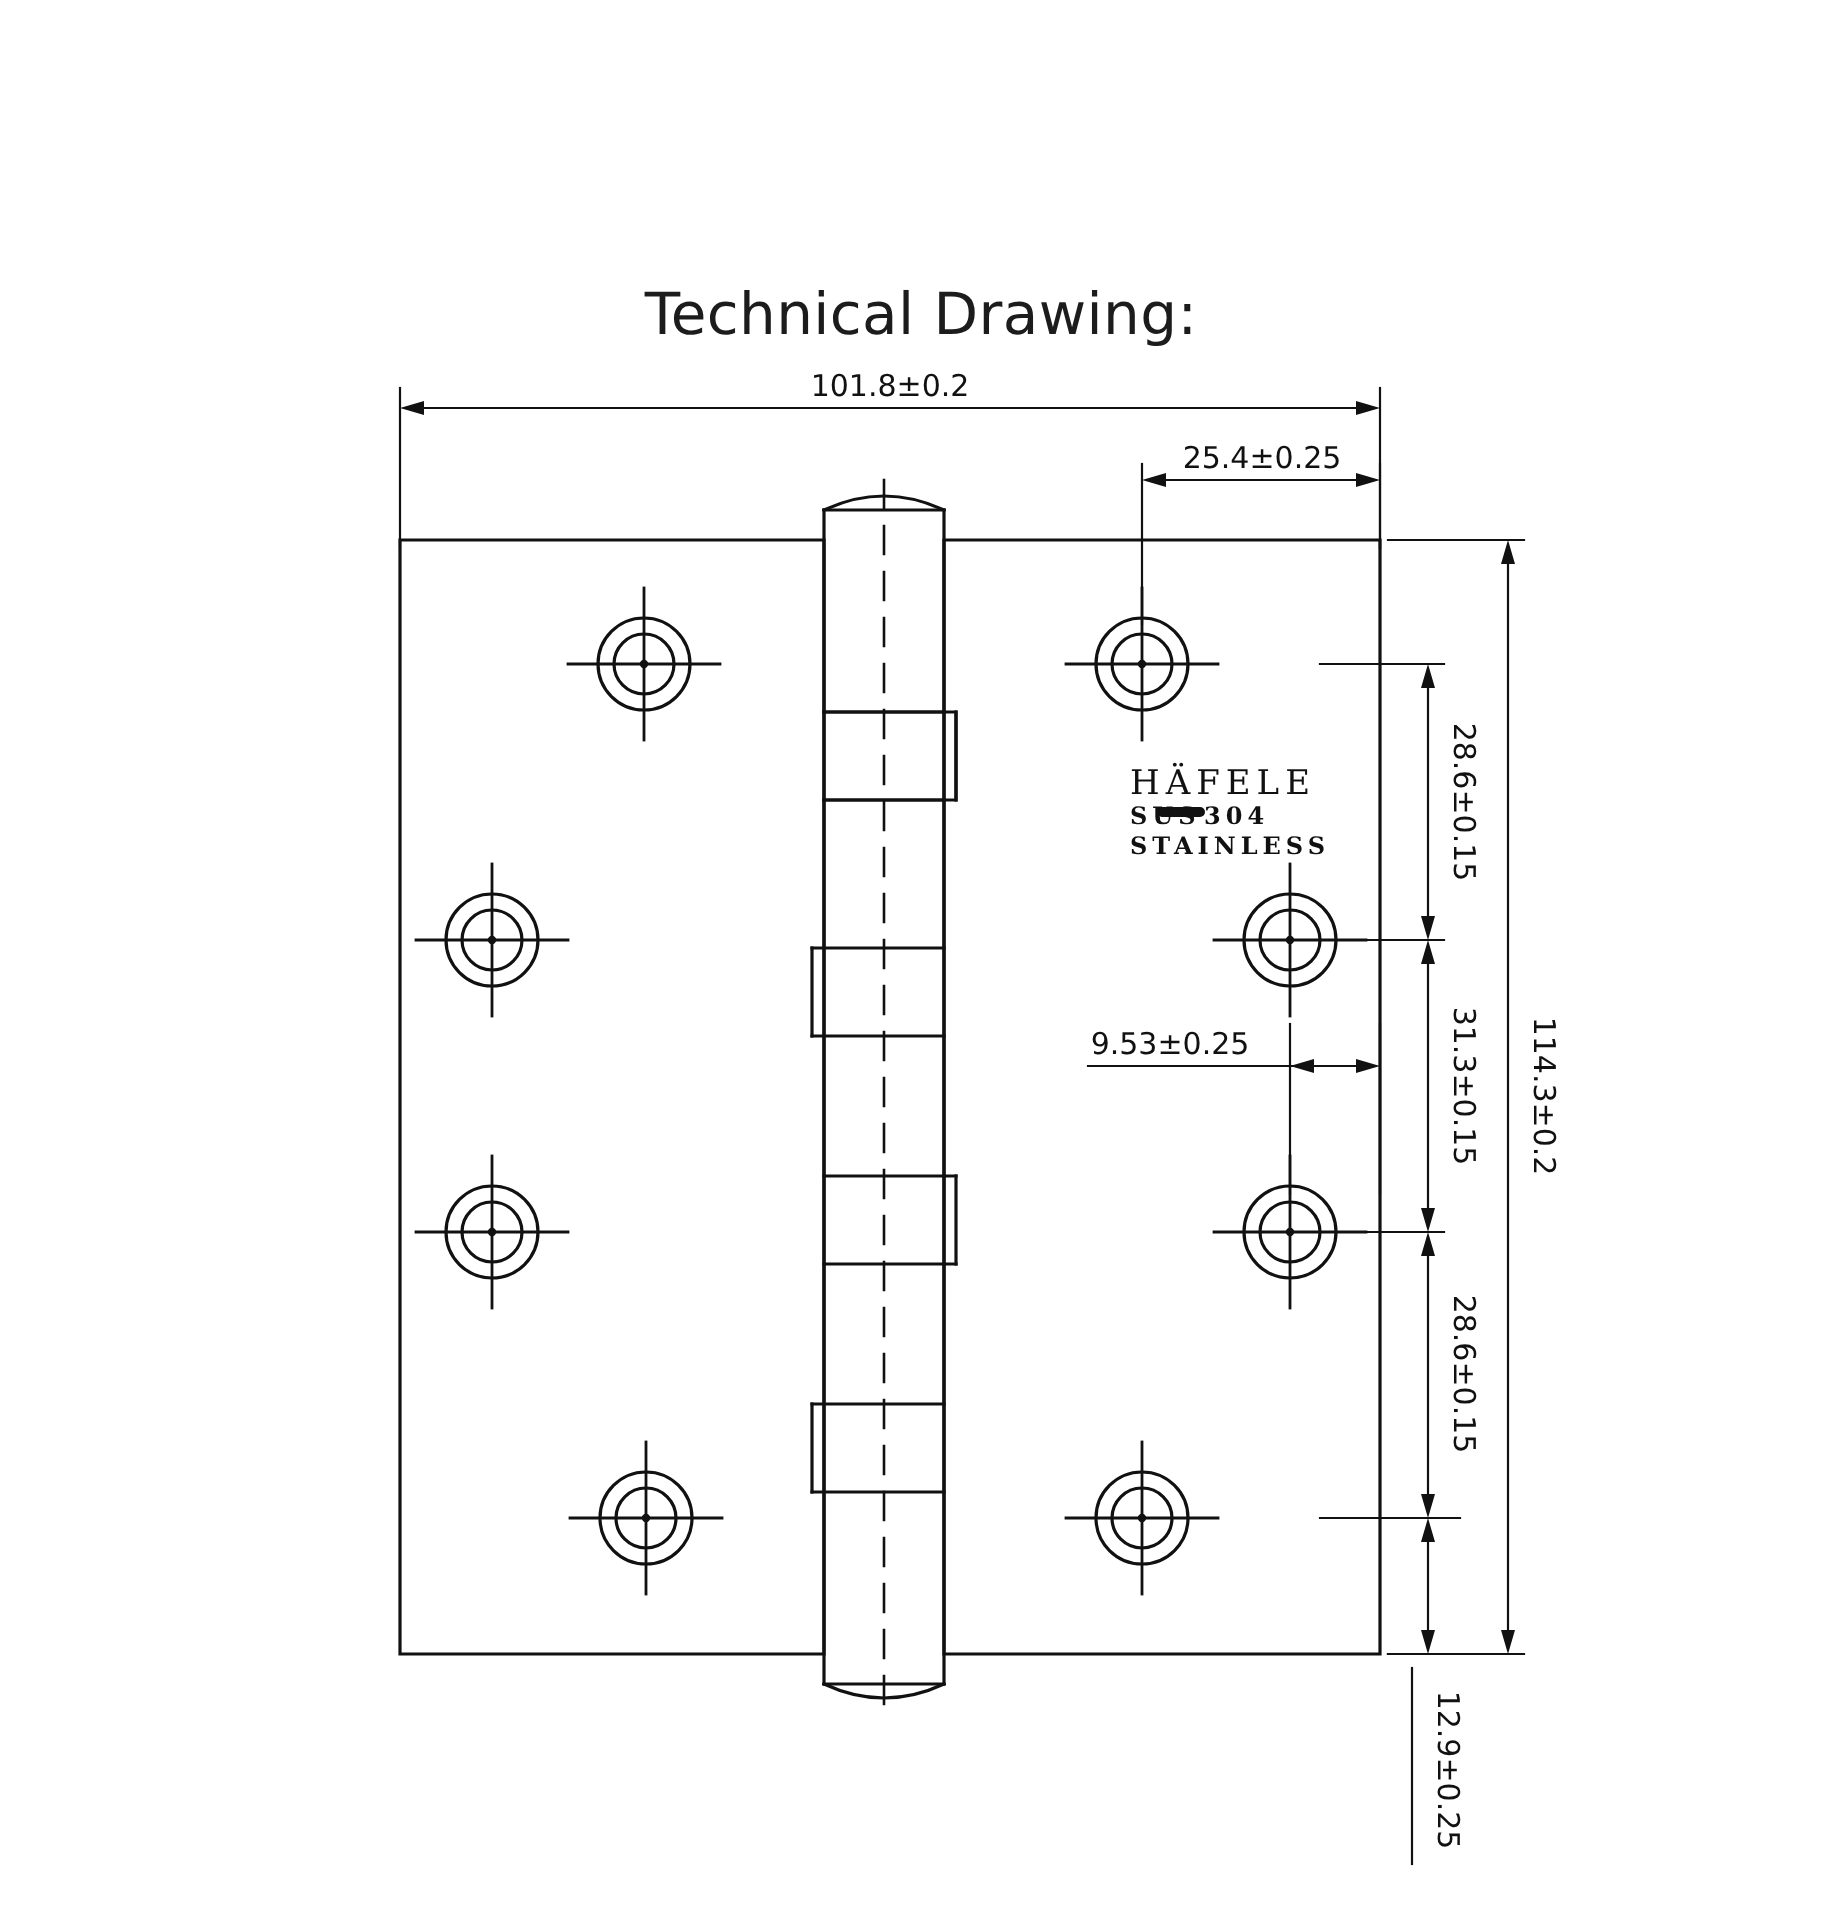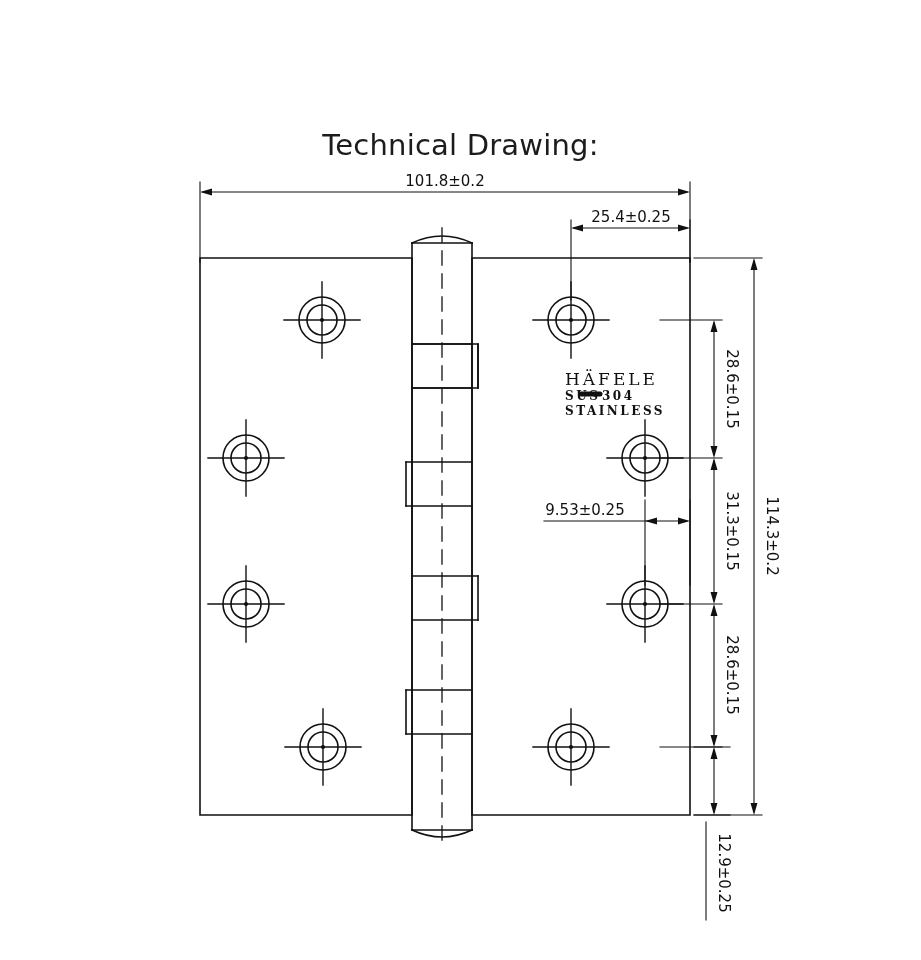--- a/index.html
+++ b/index.html
@@ -13,20 +13,21 @@
     height: 960px;
     font-family: "Liberation Sans", sans-serif;
     color: #1a1a1a;
     overflow: hidden;
   }
   #page {
     position: relative;
     width: 921px;
     height: 712px;
     background: #ffffff;
+    margin-top: 12px;
   }
   #title {
     position: absolute;
     left: 0;
     top: 128px;
     width: 921px;
     text-align: center;
     font-size: 29px;
     font-weight: 400;
     letter-spacing: 0.2px;

